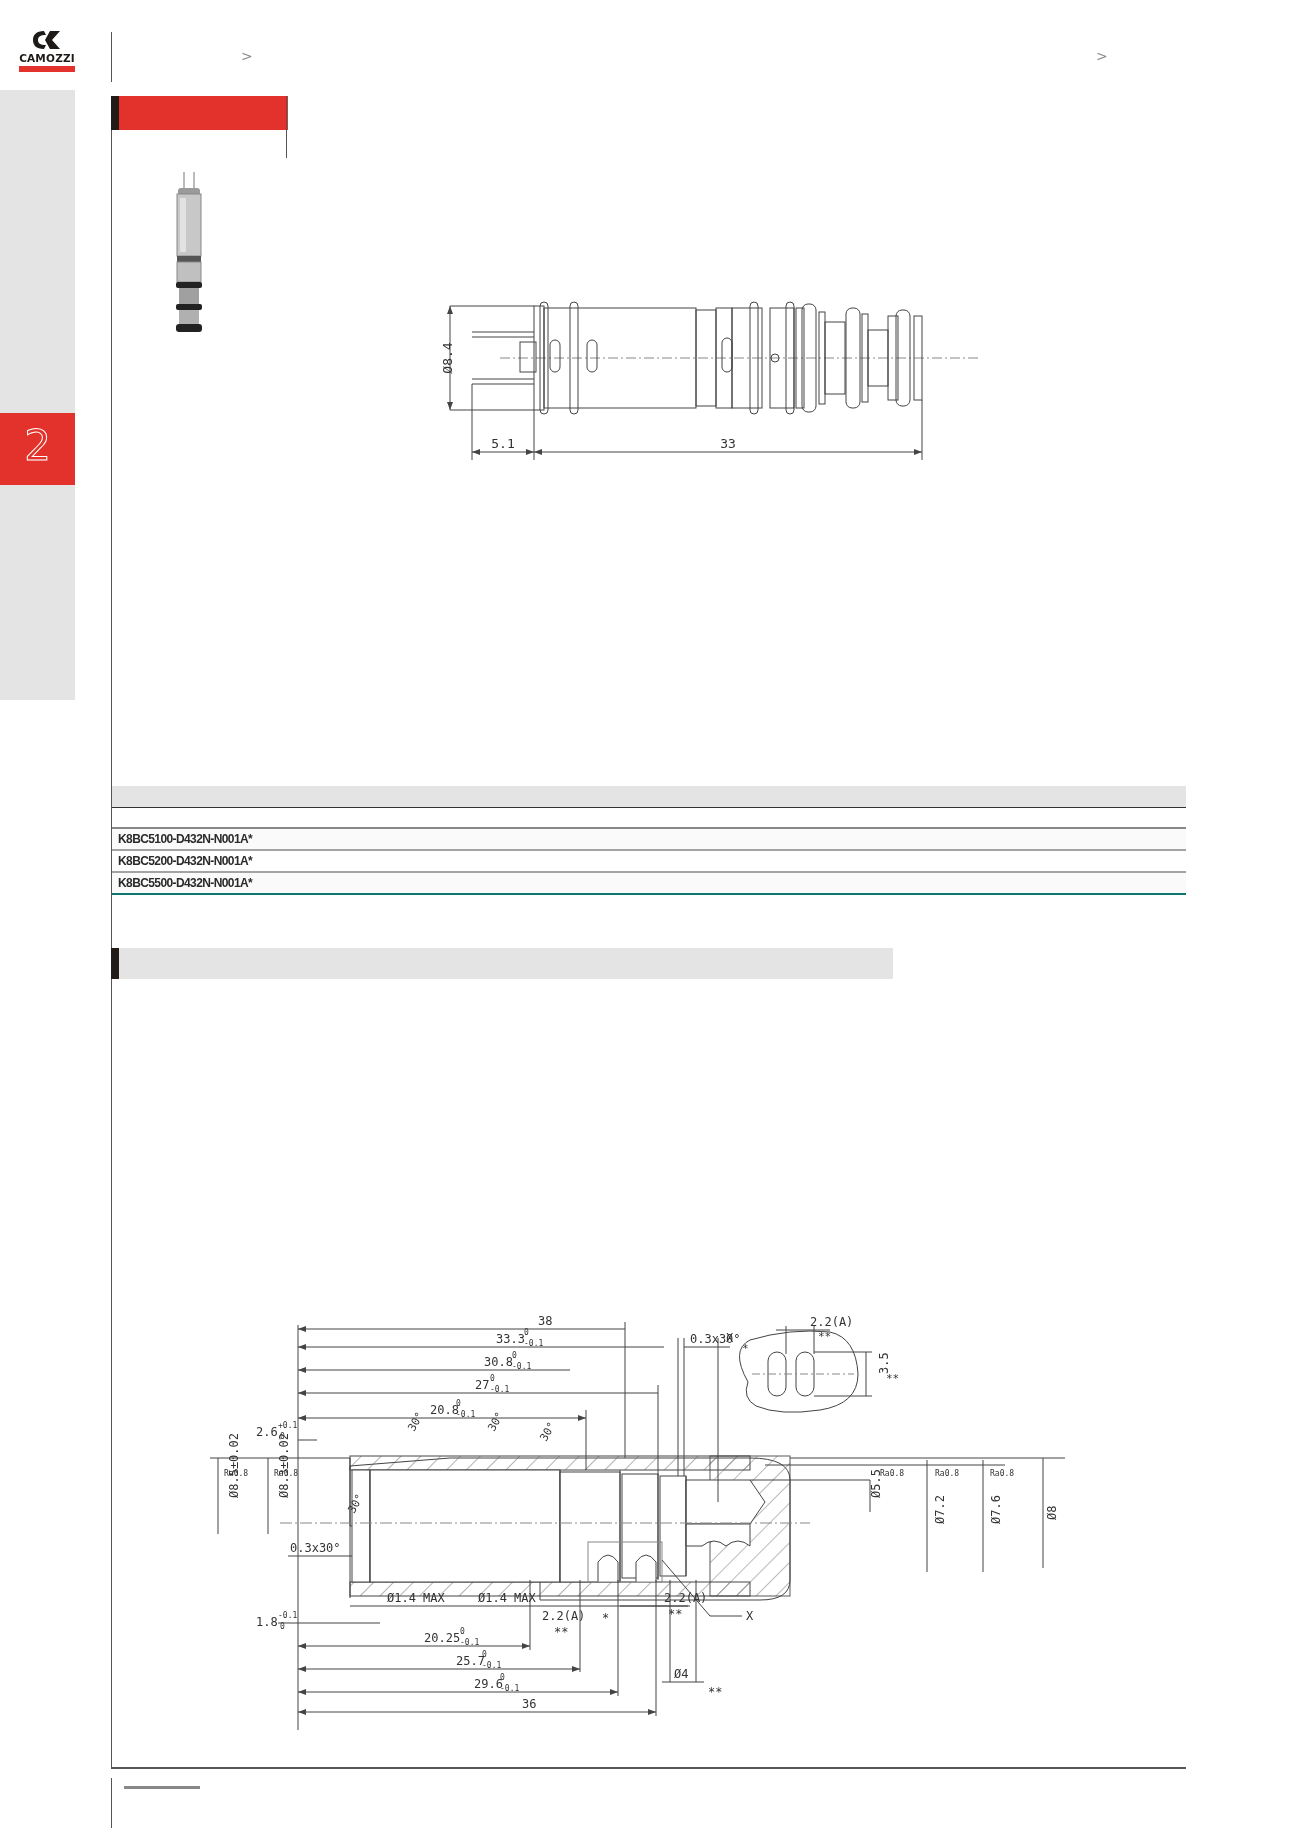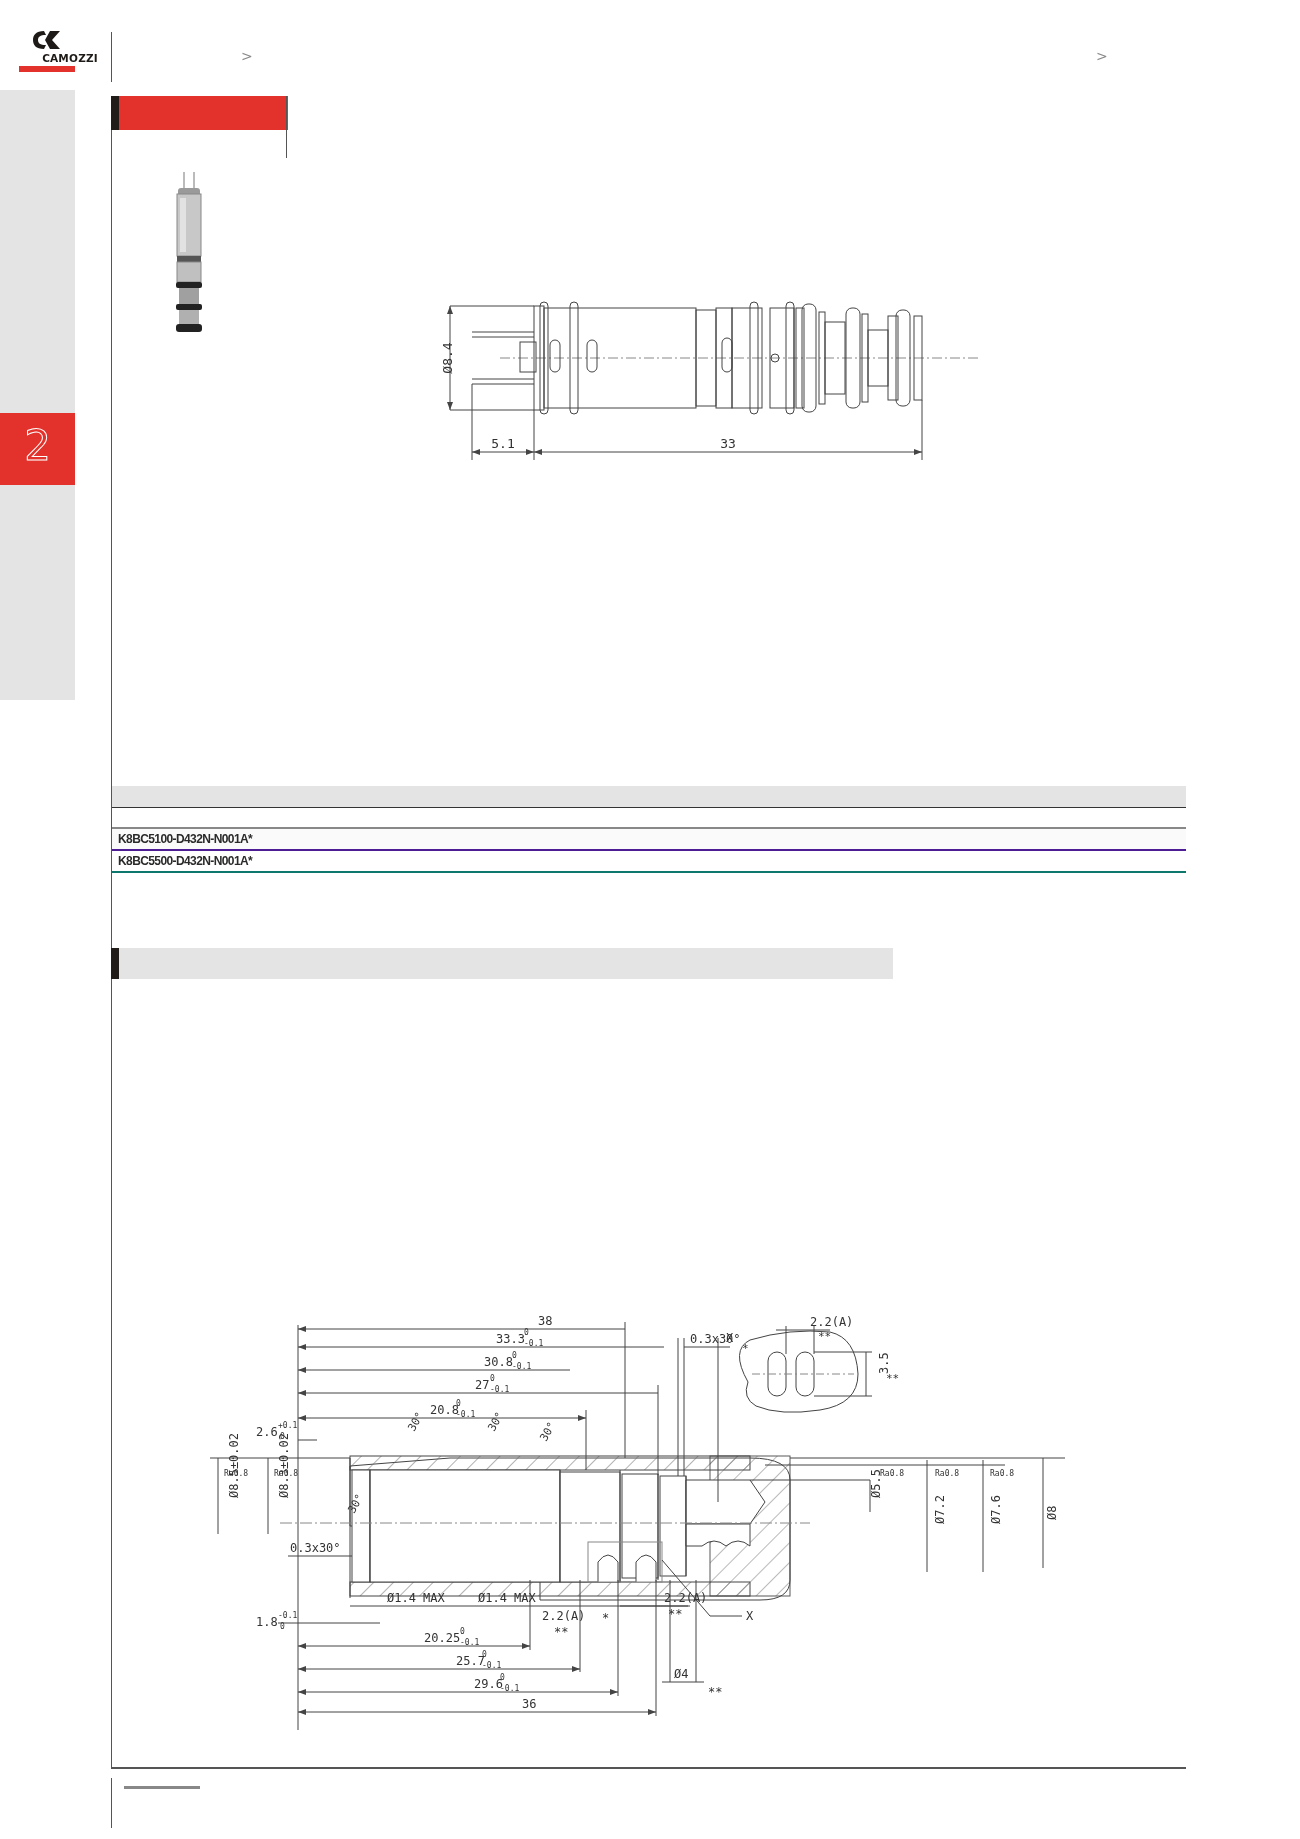--- a/index.html
+++ b/index.html
@@ -1,21 +1,21 @@
 <!DOCTYPE html>
 <html><head>
 <meta charset="utf-8">
 <style>
   * { box-sizing: border-box; margin: 0; padding: 0; }
   html, body { width: 1300px; height: 1839px; background: #ffffff; overflow: hidden; }
   body { position: relative; font-family: "Liberation Sans", sans-serif; color: #222; }
 
   .logo { position: absolute; left: 18px; top: 30px; width: 58px; height: 44px; }
   .logo-mark { position: absolute; left: 14px; top: 0; width: 30px; height: 20px; }
-  .logo-text { position: absolute; left: 0; top: 22px; width: 58px; text-align: center; font-weight: bold; font-size: 10.5px; letter-spacing: 0.2px; color: #1e1a17; font-family: "DejaVu Sans", sans-serif; margin-left: 23px; }
+  .logo-text { position: absolute; left: 0; top: 22px; width: 58px; text-align: center; font-weight: bold; font-size: 10.5px; letter-spacing: 0.2px; color: #1e1a17; font-family: "DejaVu Sans", sans-serif; }
   .logo-bar { position: absolute; left: 1px; top: 36px; width: 56px; height: 6px; background: #e2322b; }
 
   .header-divider { position: absolute; left: 111px; top: 32px; width: 1px; height: 50px; background: #555; }
   .crumb-sep { position: absolute; top: 48px; font-size: 14px; color: #8a8a8a; font-family: "DejaVu Sans", sans-serif; }
 
   .side-tab { position: absolute; left: 0; top: 90px; width: 75px; height: 610px; background: #e4e4e4; }
   .side-chapter { position: absolute; left: 0; top: 413px; width: 75px; height: 72px; background: #e2322b; }
   .side-chapter span { position: absolute; left: 0; top: 8px; width: 75px; text-align: center; font-size: 42px; color: transparent; -webkit-text-stroke: 1px #ffffff; font-family: "DejaVu Sans", sans-serif; font-weight: normal; }
 
   .main-rule { position: absolute; left: 111px; top: 96px; width: 1px; height: 1672px; background: #555; }
@@ -23,21 +23,21 @@
   .title-block { position: absolute; left: 111px; top: 96px; width: 177px; height: 34px; background: #e2322b; border-left: 8px solid #221c18; }
   .title-block-tail { position: absolute; left: 286px; top: 96px; width: 1px; height: 62px; background: #555; }
 
   .product-photo { position: absolute; left: 168px; top: 172px; width: 50px; height: 172px; }
 
   .drawing-top { position: absolute; left: 430px; top: 290px; width: 560px; height: 180px; }
 
   .spec-table { position: absolute; left: 112px; top: 786px; width: 1074px; }
   .spec-head { height: 22px; background: #e4e4e4; border-bottom: 1px solid #333; }
   .spec-sub { height: 21px; background: #fff; border-bottom: 2px solid #888; }
-  .spec-row { height: 22px; border-bottom: 2px solid #4c1d95; font-size: 12px; line-height: 20px; padding-left: 6px; font-weight: bold; letter-spacing: -0.6px; color: #2a2a2a; }
+  .spec-row { height: 22px; border-bottom: 2px solid #a3a3a3; font-size: 12px; line-height: 20px; padding-left: 6px; font-weight: bold; letter-spacing: -0.6px; color: #2a2a2a; }
   .spec-row:nth-child(odd) { background: #fafafa; }
   .spec-row.last { border-bottom: 2px solid #0f766e; }
   .spec-row span { font-family: "Liberation Sans", sans-serif; }
 
   .section-bar { position: absolute; left: 111px; top: 948px; width: 782px; height: 31px; background: #e4e4e4; border-left: 8px solid #221c18; }
 
   .drawing-bottom { position: absolute; left: 190px; top: 1310px; width: 880px; height: 420px; }
 
   .footer-rule { position: absolute; left: 111px; top: 1767px; width: 1075px; height: 2px; background: #555; }
   .footer-vert { position: absolute; left: 111px; top: 1778px; width: 1px; height: 50px; background: #555; }
@@ -140,20 +140,21 @@
   </g>
   <text x="14" y="76" font-size="13" transform="rotate(-90 14 68)" text-anchor="middle">Ø8.4</text>
   <text x="73" y="158" font-size="13" text-anchor="middle">5.1</text>
   <text x="298" y="158" font-size="13" text-anchor="middle">33</text>
 </svg>
 
 <div class="spec-table">
   <div class="spec-head"></div>
   <div class="spec-sub"></div>
   <div class="spec-row"><span>K8BC5100-D432N-N001A*</span></div>
+  <div class="spec-row"><span>K8BC5200-D432N-N001A*</span></div>
   <div class="spec-row last"><span>K8BC5500-D432N-N001A*</span></div>
 </div>
 
 <div class="section-bar"></div>
 
 <svg class="drawing-bottom" viewBox="0 0 880 420">
   <defs>
     <pattern id="hatch" width="14" height="14" patternUnits="userSpaceOnUse" patternTransform="rotate(45)">
       <line x1="0" y1="0" x2="0" y2="14" stroke="#666" stroke-width="1"></line>
     </pattern>

